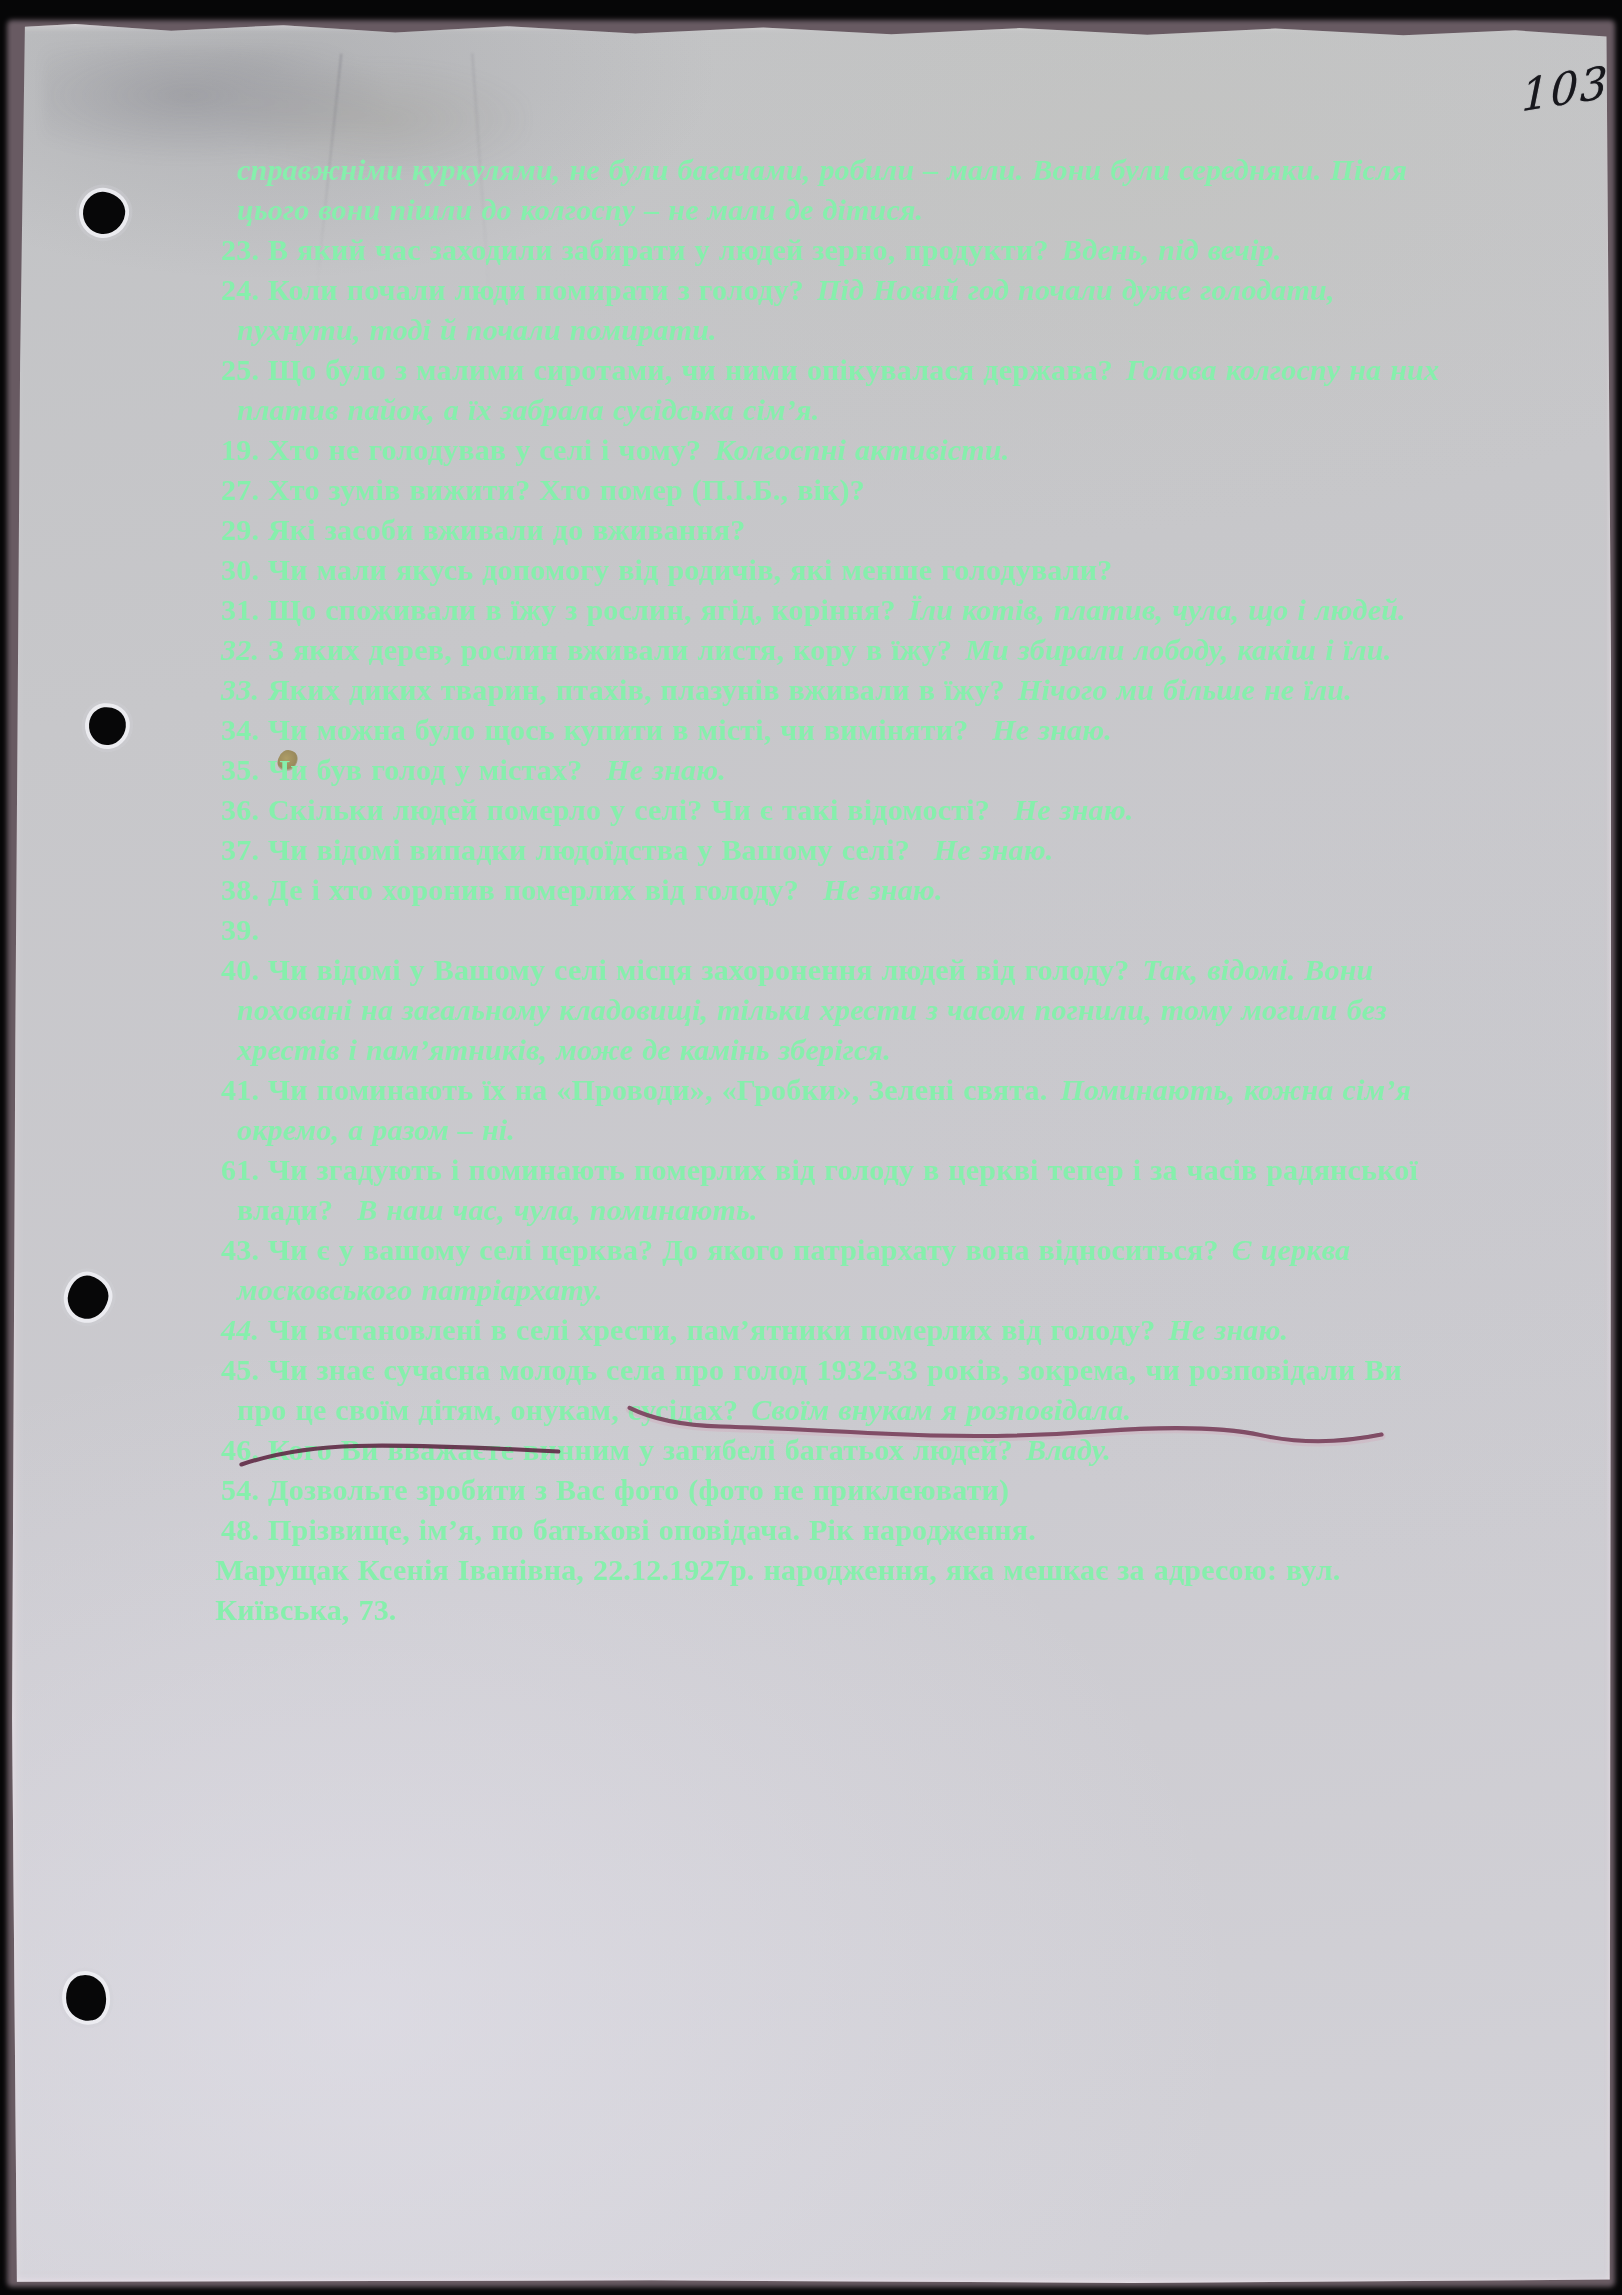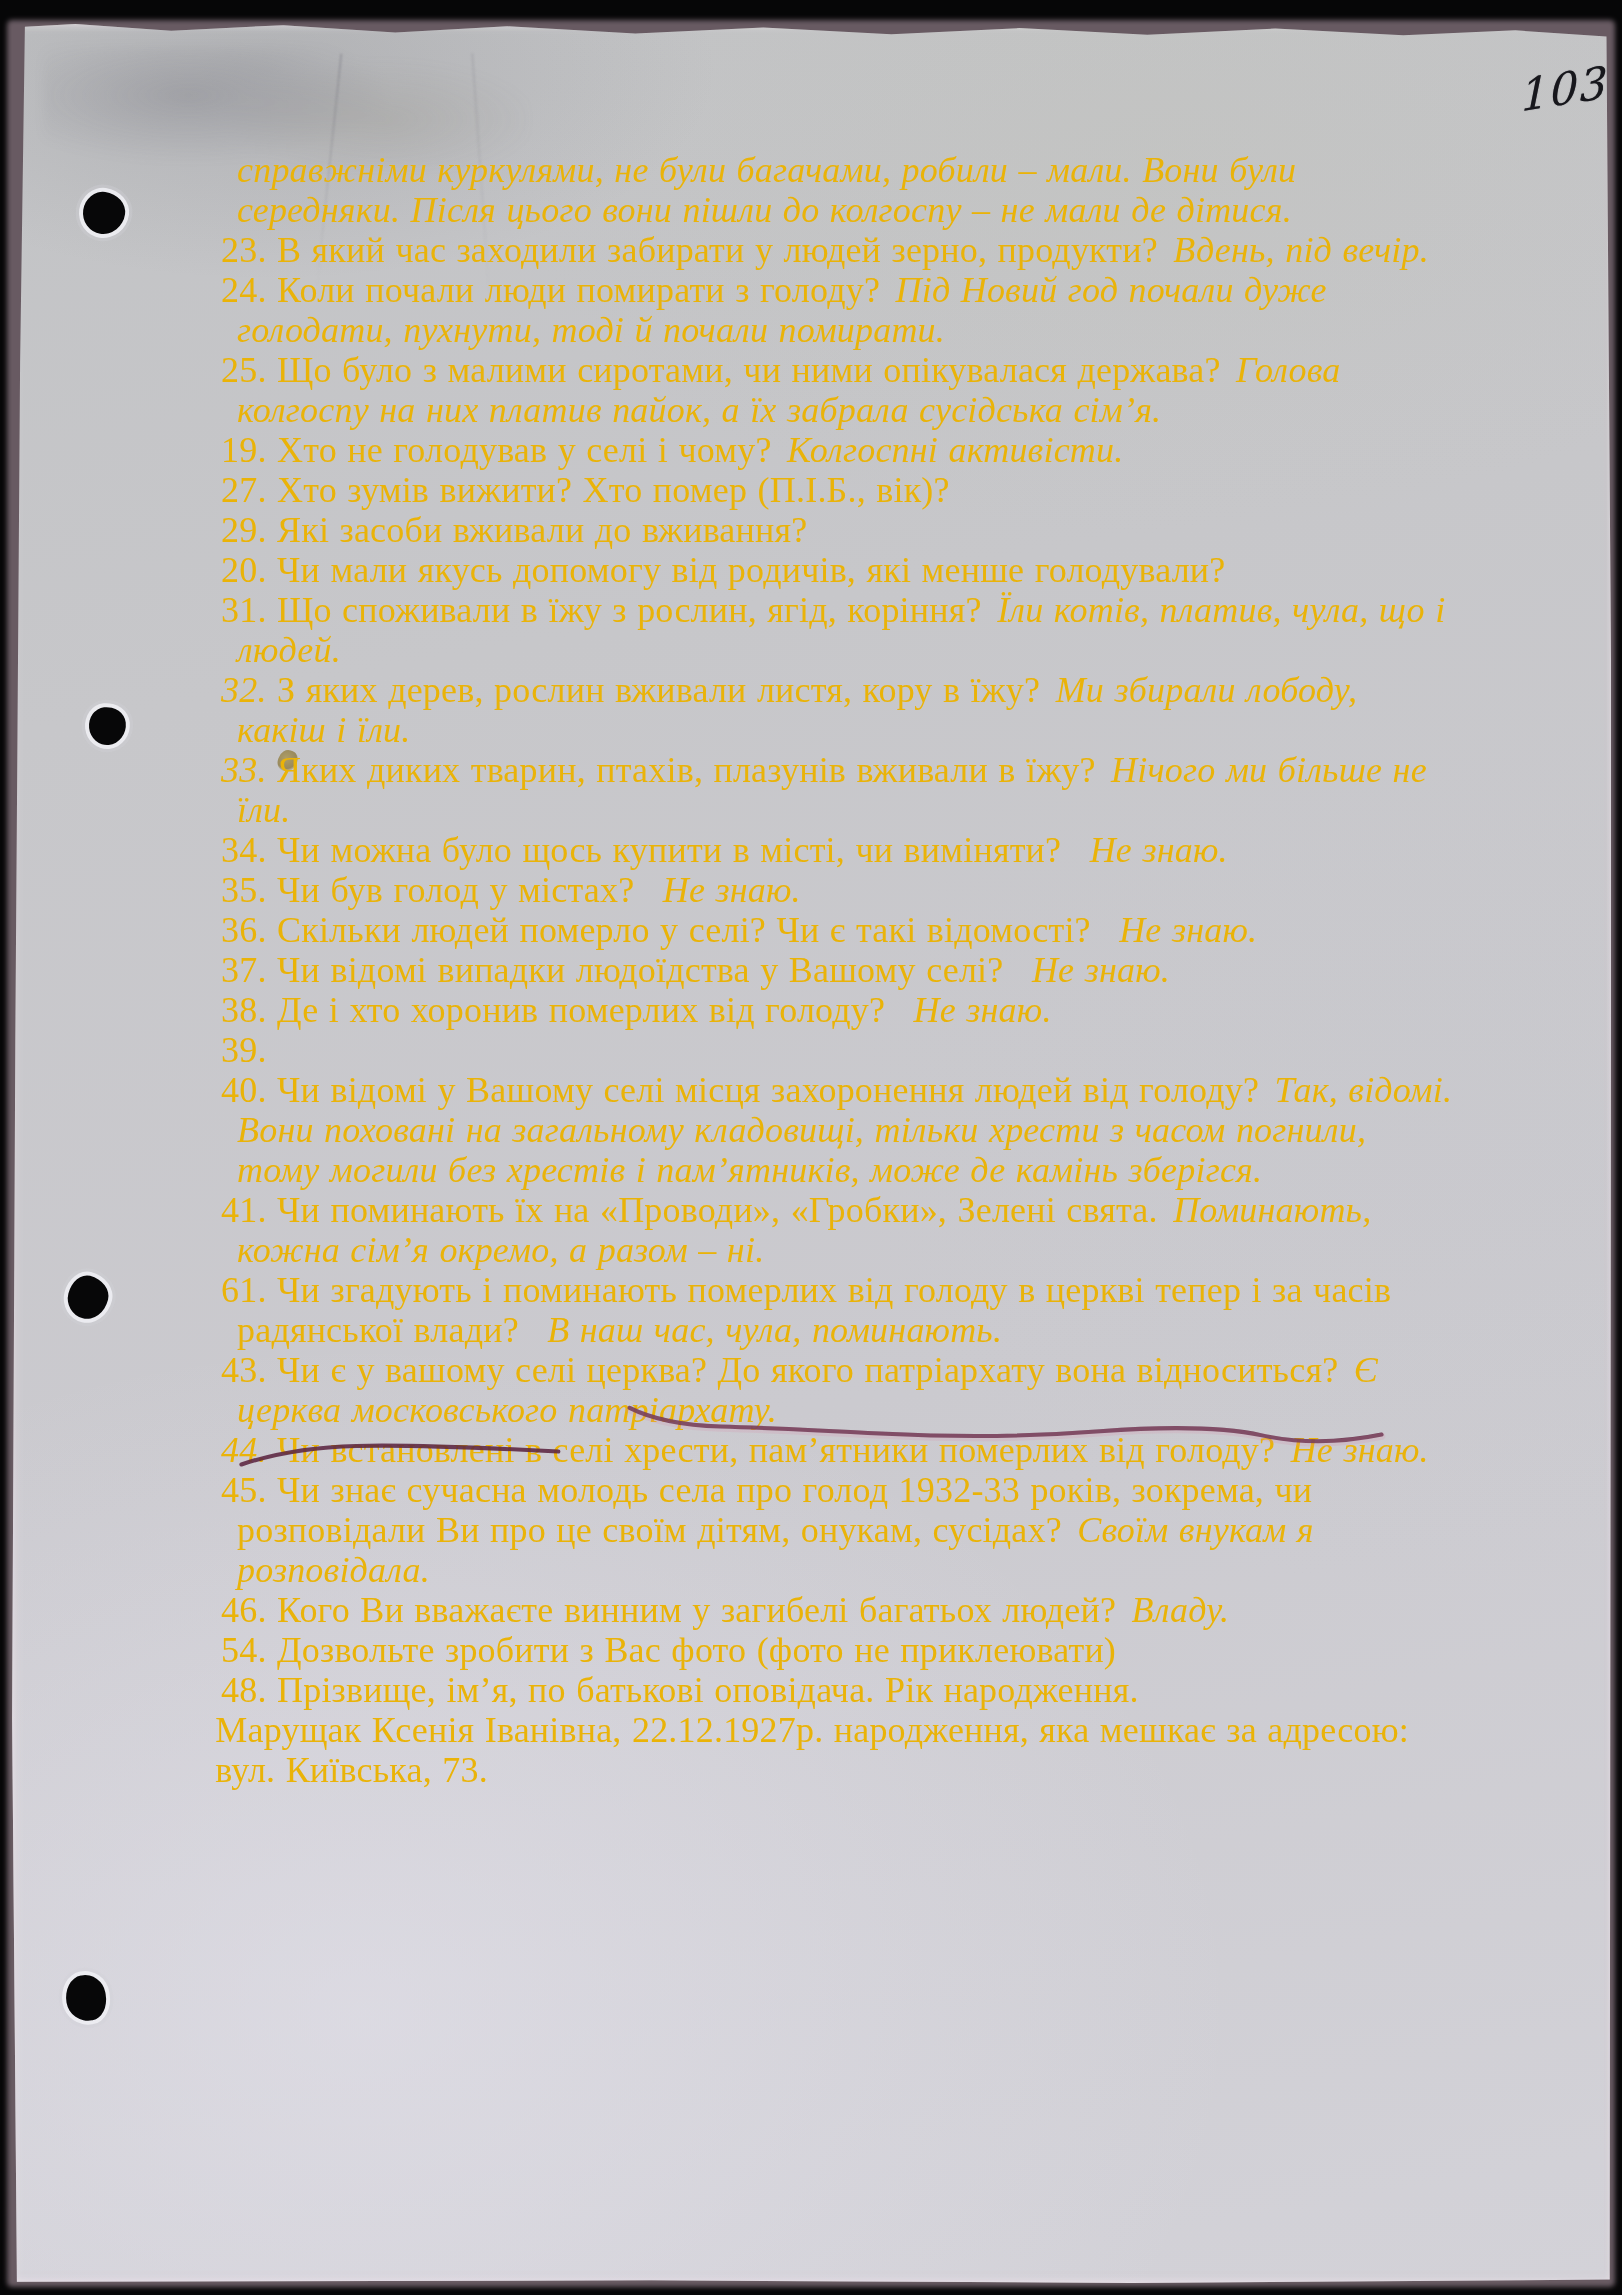--- a/index.html
+++ b/index.html
@@ -57,22 +57,22 @@
   .hole.h3{left:68px;top:1276px;width:40px;height:43px;transform:rotate(14deg);border-radius:42% 58% 50% 50%/52% 44% 56% 48%;}
   .hole.h4{left:66px;top:1975px;width:40px;height:46px;transform:rotate(-10deg);border-radius:48% 52% 44% 56%/54% 46% 52% 48%;}
   .page-num{
     position:absolute;left:1521px;top:63px;
     font-size:44px;font-style:italic;font-family:"DejaVu Serif",serif;
     color:#17171c;transform:rotate(-9deg) skewX(-10deg);
     letter-spacing:1.6px;text-shadow:0 0 0.8px rgba(20,20,30,.6);
   }
   .content{
     position:absolute;left:221px;top:150px;width:1233px;
-    color:#eab308;font-size:36px;line-height:40px;
-    letter-spacing:0.2px;word-spacing:1.2px;
+    color:#86efac;font-size:30px;line-height:40px;
+    letter-spacing:0.2px;word-spacing:1.2px;font-weight:bold;
   }
   .intro{font-style:italic;padding-left:16px;}
   .item{padding-left:16px;text-indent:-16px;}
   .num{font-style:normal;}
   .num.it{font-style:italic;}
   .ans{font-style:italic;margin-left:.14em;}
   .ans.wide{margin-left:.5em;}
   .footer-line{margin-left:-5.7px;}
   svg.marks{position:absolute;left:0;top:0;width:1623px;height:2295px;pointer-events:none;}
 </style>
@@ -97,21 +97,21 @@
 
 <div class="content">
   <div class="intro">справжніми куркулями, не були багачами, робили – мали. Вони були середняки. Після цього вони пішли до колгоспу – не мали де дітися.</div>
   <div>
       <div class="item"><span class="num">23. </span><span class="q">В який час заходили забирати у людей зерно, продукти?</span><span class="ans"> Вдень, під вечір.</span></div>
       <div class="item"><span class="num">24. </span><span class="q">Коли почали люди помирати з голоду?</span><span class="ans"> Під Новий год почали дуже голодати, пухнути, тоді й почали помирати.</span></div>
       <div class="item"><span class="num">25. </span><span class="q">Що було з малими сиротами, чи ними опікувалася держава?</span><span class="ans"> Голова колгоспу на них платив пайок, а їх забрала сусідська сім’я.</span></div>
       <div class="item"><span class="num">19. </span><span class="q">Хто не голодував у селі і чому?</span><span class="ans"> Колгоспні активісти.</span></div>
       <div class="item"><span class="num">27. </span><span class="q">Хто зумів вижити? Хто помер (П.І.Б., вік)?</span></div>
       <div class="item"><span class="num">29. </span><span class="q">Які засоби вживали до вживання?</span></div>
-      <div class="item"><span class="num">20. </span><span class="q">Чи мали якусь допомогу від родичів, які менше голодували?</span></div>
+      <div class="item"><span class="num">30. </span><span class="q">Чи мали якусь допомогу від родичів, які менше голодували?</span></div>
       <div class="item"><span class="num">31. </span><span class="q">Що споживали в їжу з рослин, ягід, коріння?</span><span class="ans"> Їли котів, платив, чула, що і людей.</span></div>
       <div class="item"><span class="num it">32. </span><span class="q">З яких дерев, рослин вживали листя, кору в їжу?</span><span class="ans"> Ми збирали лободу, какіш і їли.</span></div>
       <div class="item"><span class="num it">33. </span><span class="q">Яких диких тварин, птахів, плазунів вживали в їжу?</span><span class="ans"> Нічого ми більше не їли.</span></div>
       <div class="item"><span class="num">34. </span><span class="q">Чи можна було щось купити в місті, чи виміняти?</span><span class="ans wide"> Не знаю.</span></div>
       <div class="item"><span class="num">35. </span><span class="q">Чи був голод у містах?</span><span class="ans wide"> Не знаю.</span></div>
       <div class="item"><span class="num">36. </span><span class="q">Скільки людей померло у селі? Чи є такі відомості?</span><span class="ans wide"> Не знаю.</span></div>
       <div class="item"><span class="num">37. </span><span class="q">Чи відомі випадки людоїдства у Вашому селі?</span><span class="ans wide"> Не знаю.</span></div>
       <div class="item"><span class="num">38. </span><span class="q">Де і хто хоронив померлих від голоду?</span><span class="ans wide"> Не знаю.</span></div>
       <div class="item"><span class="num">39. </span></div>
       <div class="item"><span class="num">40. </span><span class="q">Чи відомі у Вашому селі місця захоронення людей від голоду?</span><span class="ans"> Так, відомі. Вони поховані на загальному кладовищі, тільки хрести  з часом погнили, тому могили без хрестів і пам’ятників, може де камінь зберігся.</span></div>

